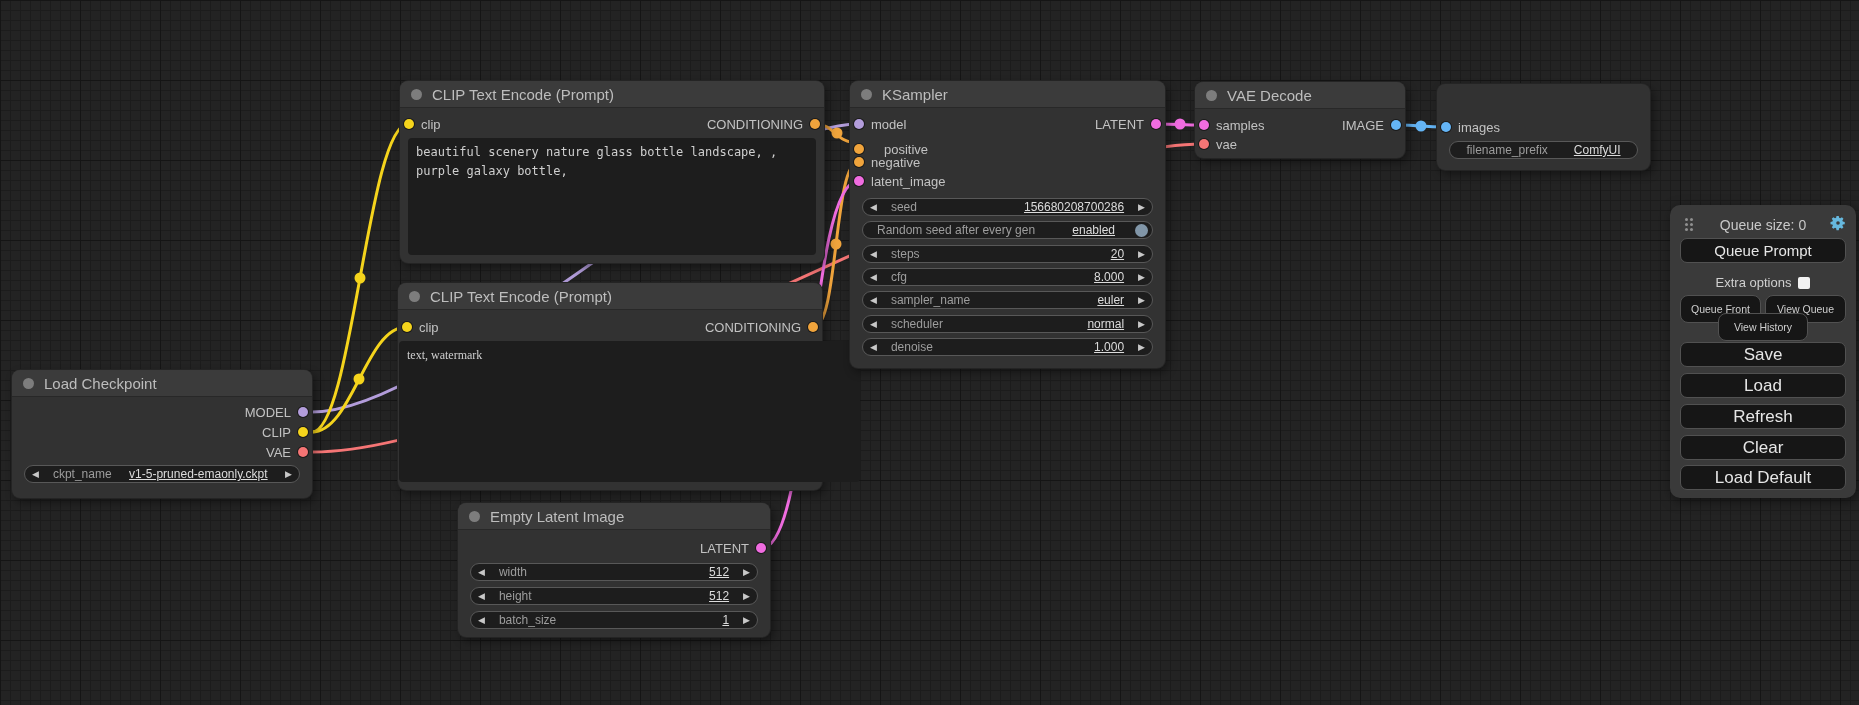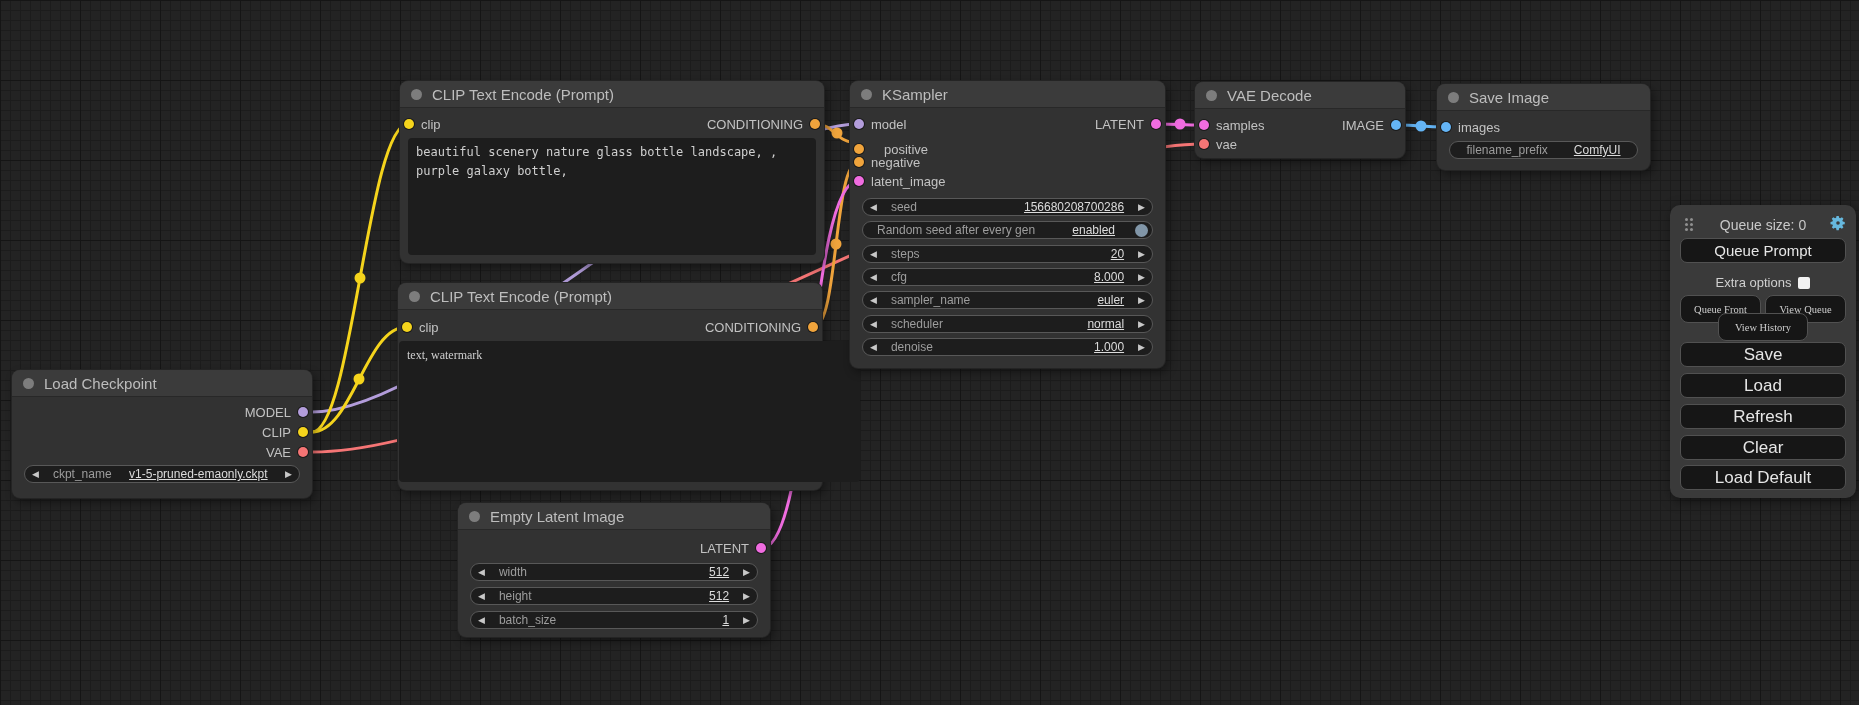--- a/index.html
+++ b/index.html
@@ -48,21 +48,21 @@
   .panel{position:absolute;left:1670px;top:205px;width:186px;height:293px;background:#3a3a3a;
     border-radius:10px;z-index:3;box-shadow:2px 3px 12px rgba(0,0,0,.5);font-size:14px;color:#c8c8c8;}
   .drag-handle{position:absolute;left:15px;top:13px;width:3px;height:3px;border-radius:50%;background:#8f8f8f;
     box-shadow:0 5px 0 #8f8f8f,0 10px 0 #8f8f8f,5px 0 0 #8f8f8f,5px 5px 0 #8f8f8f,5px 10px 0 #8f8f8f;}
   .qsize{position:absolute;left:0;right:0;top:12px;text-align:center;font-size:14px;color:#c8c8c8;}
   .gear{position:absolute;right:9px;top:9px;width:18px;height:18px;}
   .qbtn{position:absolute;left:10px;width:166px;background:#161616;border:1px solid #515151;border-radius:7px;
     color:#e6e6e6;display:flex;align-items:center;justify-content:center;box-sizing:border-box;cursor:default;}
   .qbig{height:25px;font-size:17px;}
   .qprompt{top:33px;height:25px;font-size:15px;}
-  .qsmall{width:auto;height:28px;font-size:10.5px;border-radius:8px;color:#cfcfcf;padding:0 6px;font-family:Liberation Serif, serif;}
+  .qsmall{width:auto;height:28px;font-size:10.5px;border-radius:8px;color:#cfcfcf;padding:0 6px;}
   .extra-row{position:absolute;left:0;right:0;top:70px;display:flex;align-items:center;justify-content:center;gap:7px;
     font-size:13px;color:#d0d0d0;}
   .checkbox{width:12px;height:12px;background:#f2f2f2;border-radius:2px;}
 </style>
 </head>
 <body>
 
 <div class="canvas">
 
   <svg class="wires" width="1859" height="705" viewBox="0 0 1859 705">
@@ -250,24 +250,20 @@
       <span class="dot c-vae"></span>
       <span>vae</span>
     </div>
     <div class="port out" style="top:43px;margin-left:24px;">
       <span>IMAGE</span>
       <span class="dot c-image"></span>
     </div>
   </div>
 
   <div class="node" style="left:1437px;top:84px;width:213px;height:86px;">
-    <div class="ntitle">
-      <span class="collapse-dot"></span>
-      <span>Save Image</span>
-    </div>
     <div class="port in" style="top:43px;">
       <span class="dot c-image"></span>
       <span>images</span>
     </div>
     <div class="widget" style="left:12px;top:57px;width:189px;justify-content:center;gap:26px;">
       <span>filename_prefix</span>
       <span class="wvalue" style="margin:0;">ComfyUI</span>
     </div>
   </div>
 

